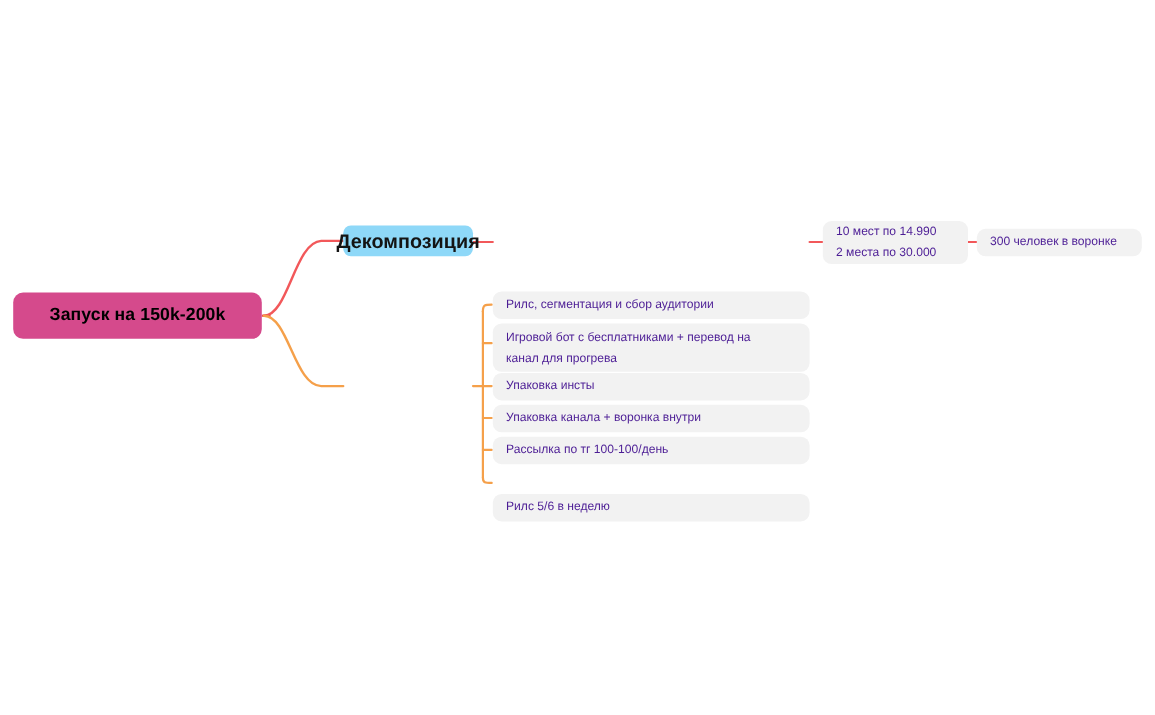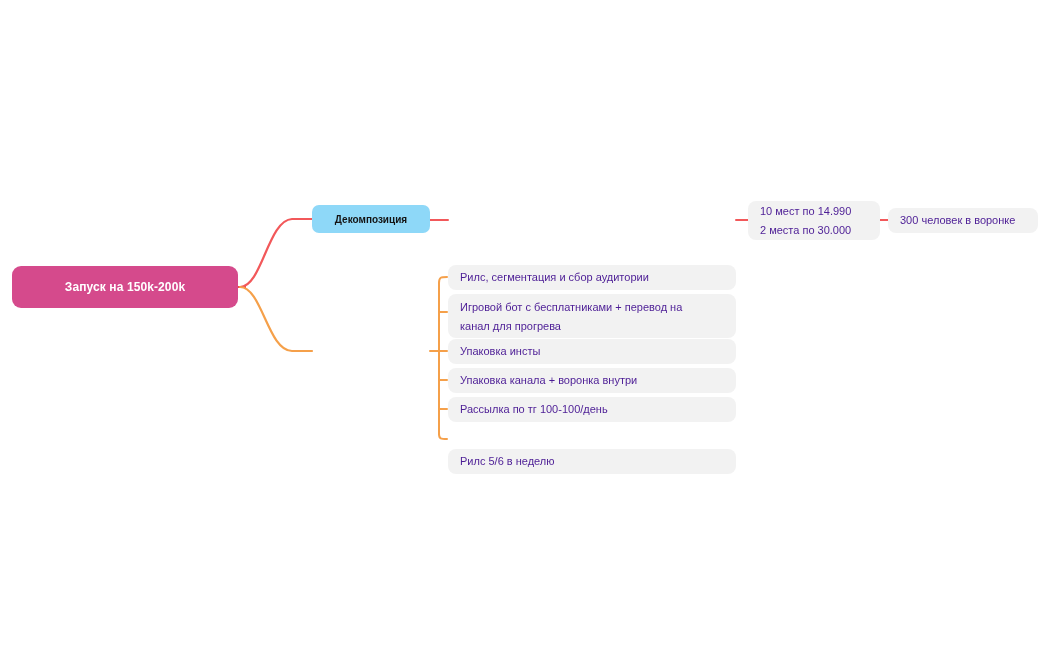--- a/index.html
+++ b/index.html
@@ -42,37 +42,37 @@
   #root-node {
     left: 12px;
     top: 266px;
     width: 226px;
     height: 42px;
     background: #d54a8c;
     border-radius: 9px;
     justify-content: center;
   }
   #root-node .node-label {
-    color: #ffffff;
-    font-size: 12px;
+    color: #000000;
+    font-size: 16px;
     font-weight: bold;
     letter-spacing: 0.1px;
     white-space: nowrap;
   }
 
   
   .branch-node {
     background: #8ed8f8;
     border-radius: 7px;
     justify-content: center;
     height: 28px;
   }
   .branch-node .node-label {
     color: #141414;
-    font-size: 10px;
+    font-size: 18px;
     font-weight: bold;
     white-space: nowrap;
   }
   #branch-decomposition {
     left: 312px;
     top: 205px;
     width: 118px;
   }
   #branch-actions {
     left: 312px;

